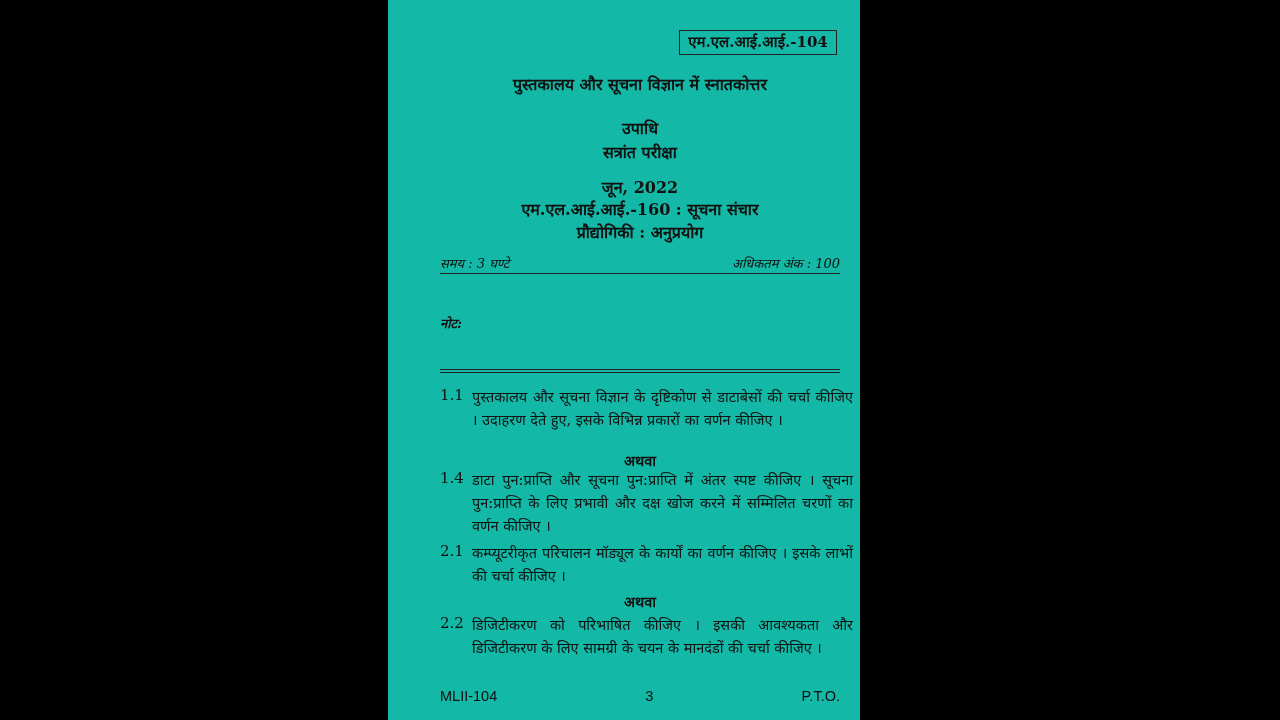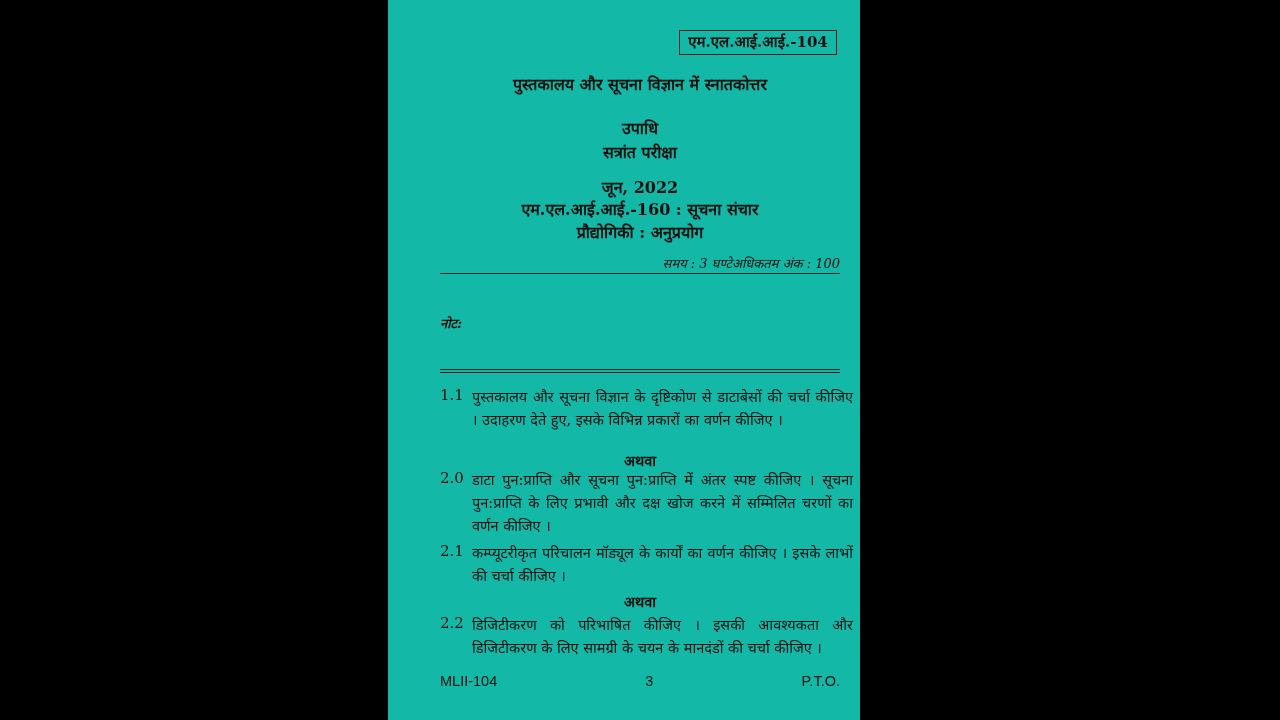--- a/index.html
+++ b/index.html
@@ -14,40 +14,40 @@
   .code-box {
     position:absolute; left:291px; top:30px; width:158px; height:25px;
     border:1.5px solid #222; box-sizing:border-box;
     font-size:15px; font-weight:bold; line-height:23px; text-align:center;
   }
   .center-line {
     position:absolute; left:0; width:504px; text-align:center; font-weight:bold; font-size:16px;
   }
   .meta-row {
     position:absolute; left:52px; width:400px; top:254px; font-style:italic; font-size:13px;
-    display:flex; justify-content:flex-end;
+    display:flex; justify-content:space-between;
   }
   .rule { position:absolute; left:52px; width:400px; border-top:1.3px solid #222; }
   .note-label { position:absolute; left:52px; top:278px; font-weight:bold; font-style:italic; font-size:13px;margin-top:36px; }
   .note-text {
     position:absolute; left:113px; top:277px; width:340px; font-style:italic; font-size:13px;
     line-height:23px; text-align:justify; text-align-last:left;
   }
   .note-text b { font-weight:bold; }
   .q {
     position:absolute; left:52px; width:365px;
   }
   .q-num { position:absolute; left:0; top:0; font-weight:normal; font-size:15px; }
   .q-text {
     position:absolute; left:32px; top:0; width:381px; font-size:14.5px; line-height:23px;
     text-align:justify; text-align-last:left;
   }
   .or { position:absolute; left:0; width:504px; text-align:center; font-weight:bold; font-size:14.5px; }
   .footer {
-    position:absolute; left:52px; width:400px; top:673px; display:flex; justify-content:space-between;
+    position:absolute; left:52px; width:400px; top:688px; display:flex; justify-content:space-between;
     font-family: "Liberation Sans", sans-serif; font-size:14.5px;gap:16px;
   }
 </style>
 </head>
 <body>
 
 <div class="page">
   <div class="code-box">एम.एल.आई.आई.-104</div>
 
   <div class="center-line" style="top:73px;">पुस्तकालय और सूचना विज्ञान में स्नातकोत्तर</div>
@@ -68,21 +68,21 @@
 
   <div class="rule" style="top:369px;"></div>
   <div class="rule" style="top:372px;"></div>
 
   <div class="q" style="top:386px;">
     <span class="q-num">1.1</span>
     <div class="q-text">पुस्तकालय और सूचना विज्ञान के दृष्टिकोण से डाटाबेसों की चर्चा कीजिए । उदाहरण देते हुए, इसके विभिन्न प्रकारों का वर्णन कीजिए ।</div>
   </div>
   <div class="or" style="top:450px;">अथवा</div>
   <div class="q" style="top:469px;">
-    <span class="q-num">2.0</span>
+    <span class="q-num">1.4</span>
     <div class="q-text">डाटा पुन:प्राप्ति और सूचना पुन:प्राप्ति में अंतर स्पष्ट कीजिए । सूचना पुन:प्राप्ति के लिए प्रभावी और दक्ष खोज करने में सम्मिलित चरणों का वर्णन कीजिए ।</div>
   </div>
 
   <div class="q" style="top:542px;">
     <span class="q-num">2.1</span>
     <div class="q-text">कम्प्यूटरीकृत परिचालन मॉड्यूल के कार्यों का वर्णन कीजिए । इसके लाभों की चर्चा कीजिए ।</div>
   </div>
   <div class="or" style="top:591px;">अथवा</div>
   <div class="q" style="top:614px;">
     <span class="q-num">2.2</span>

